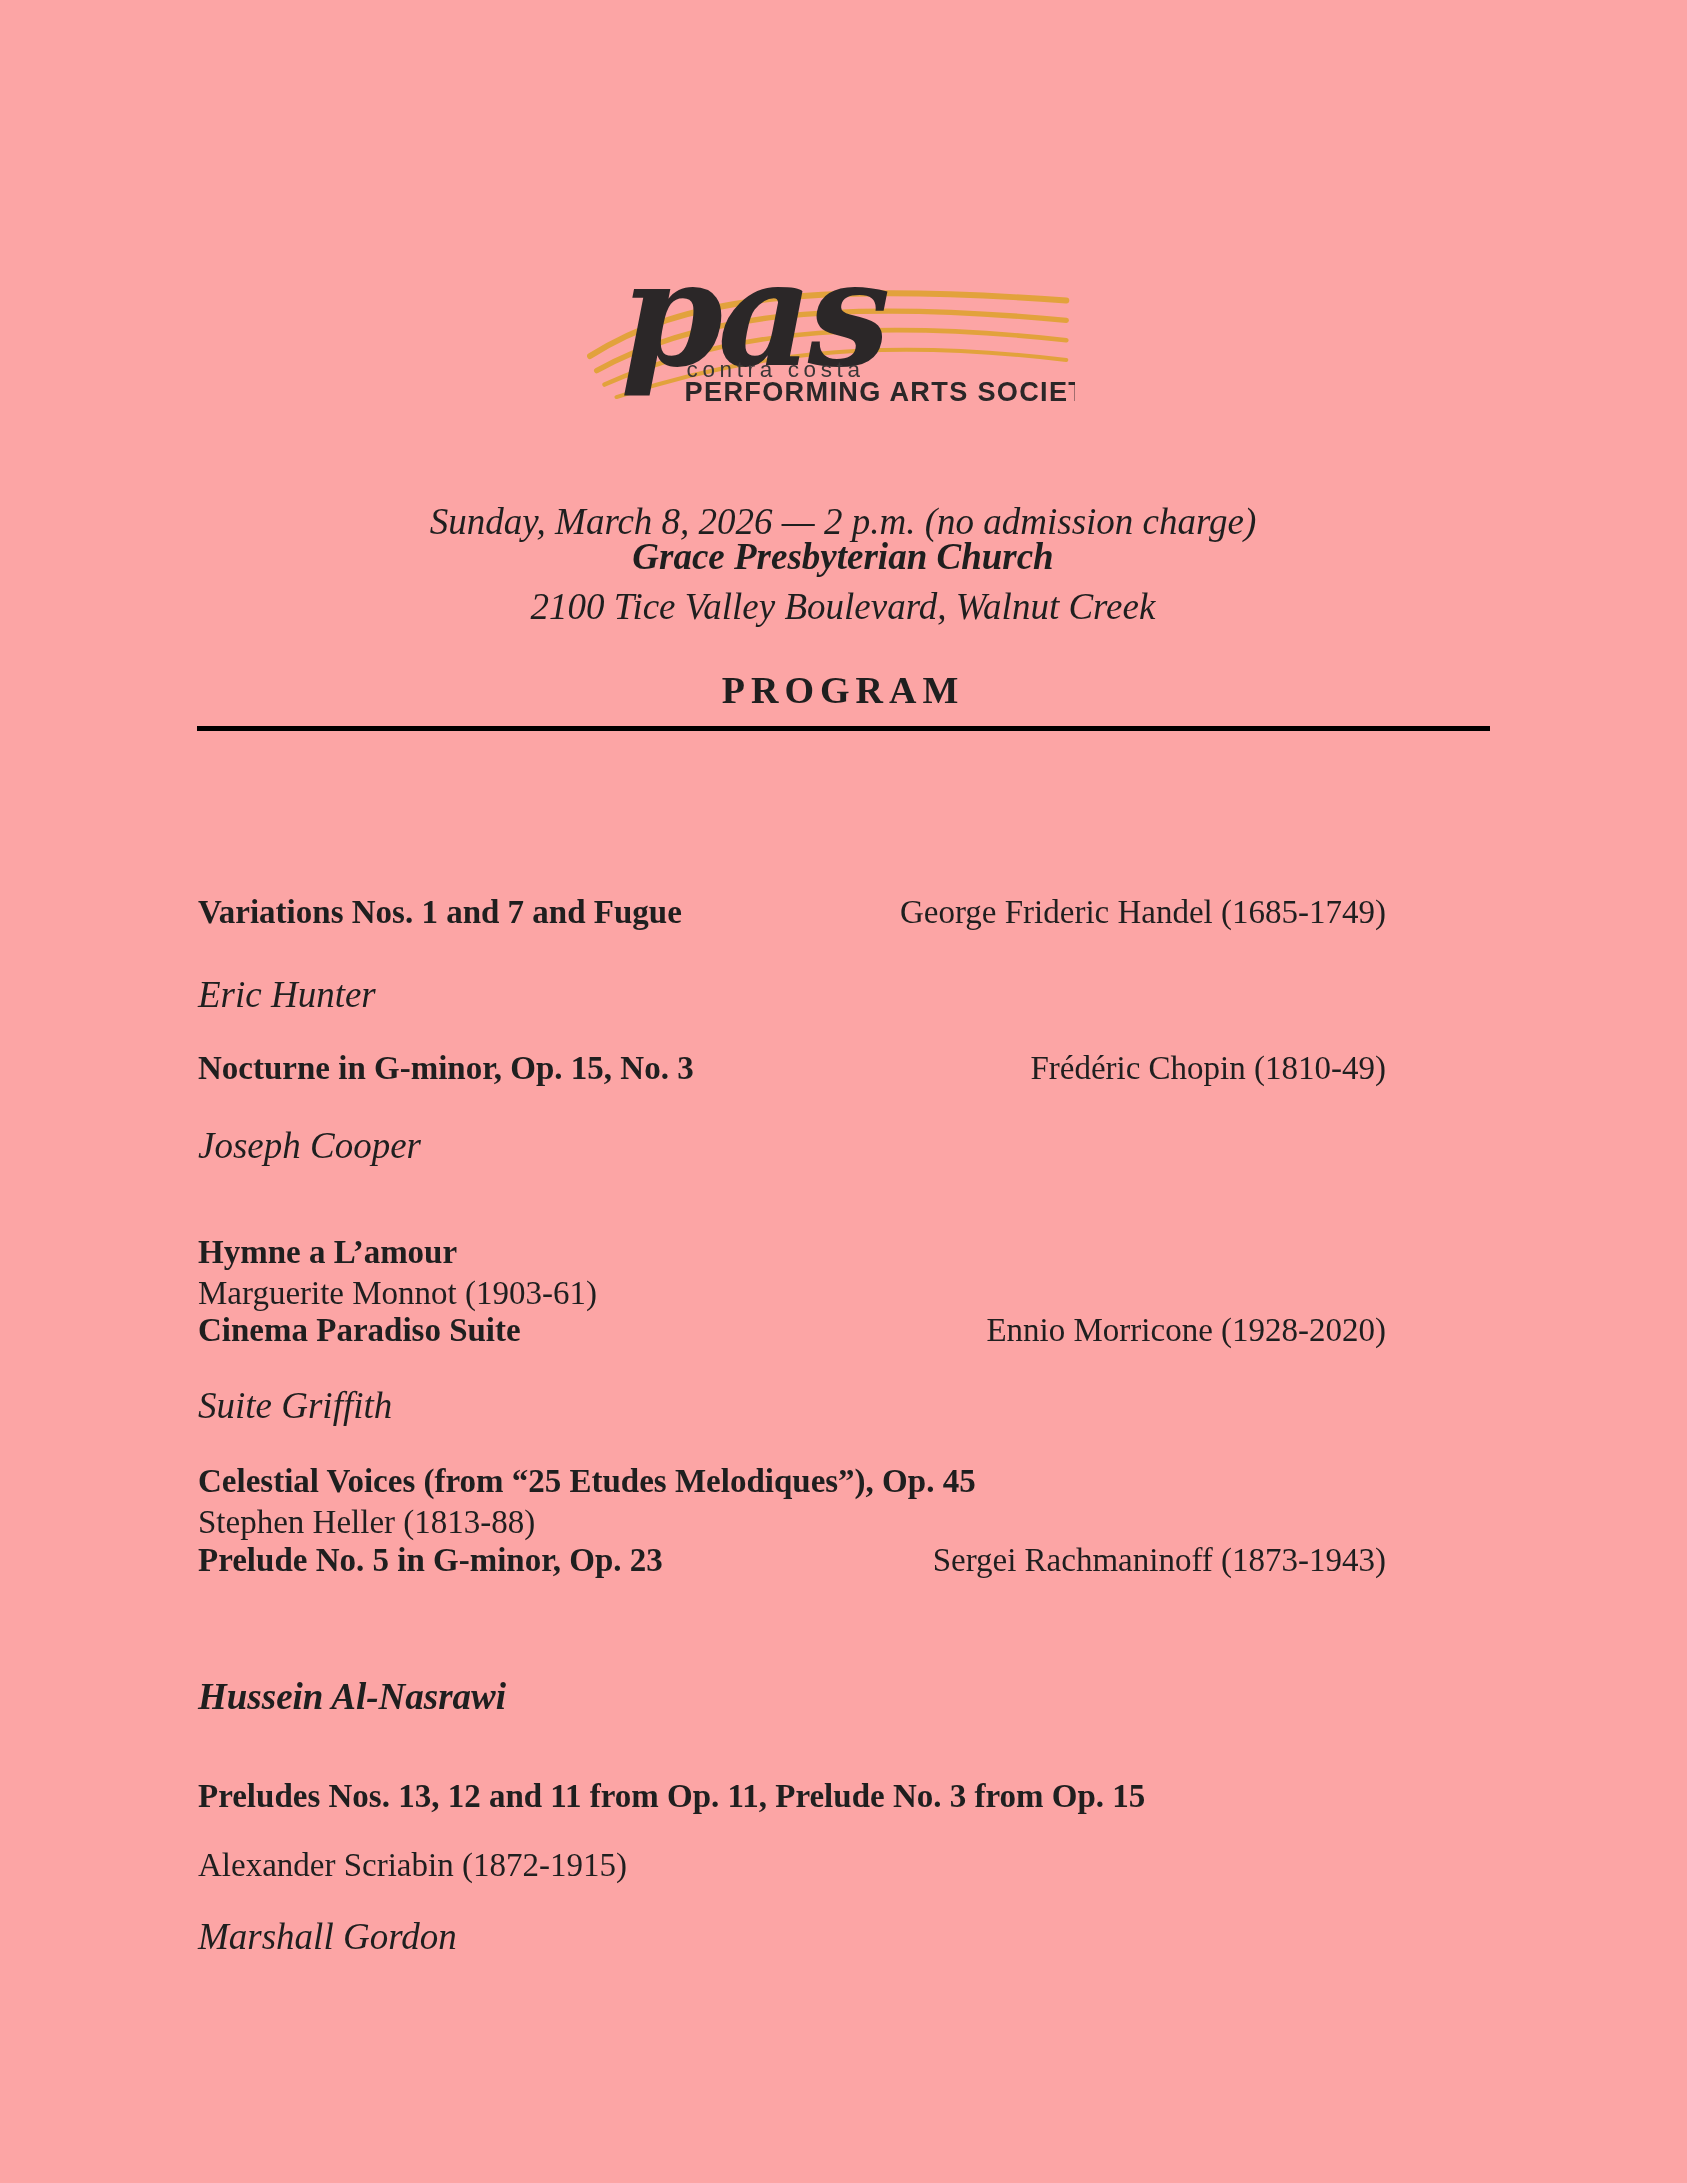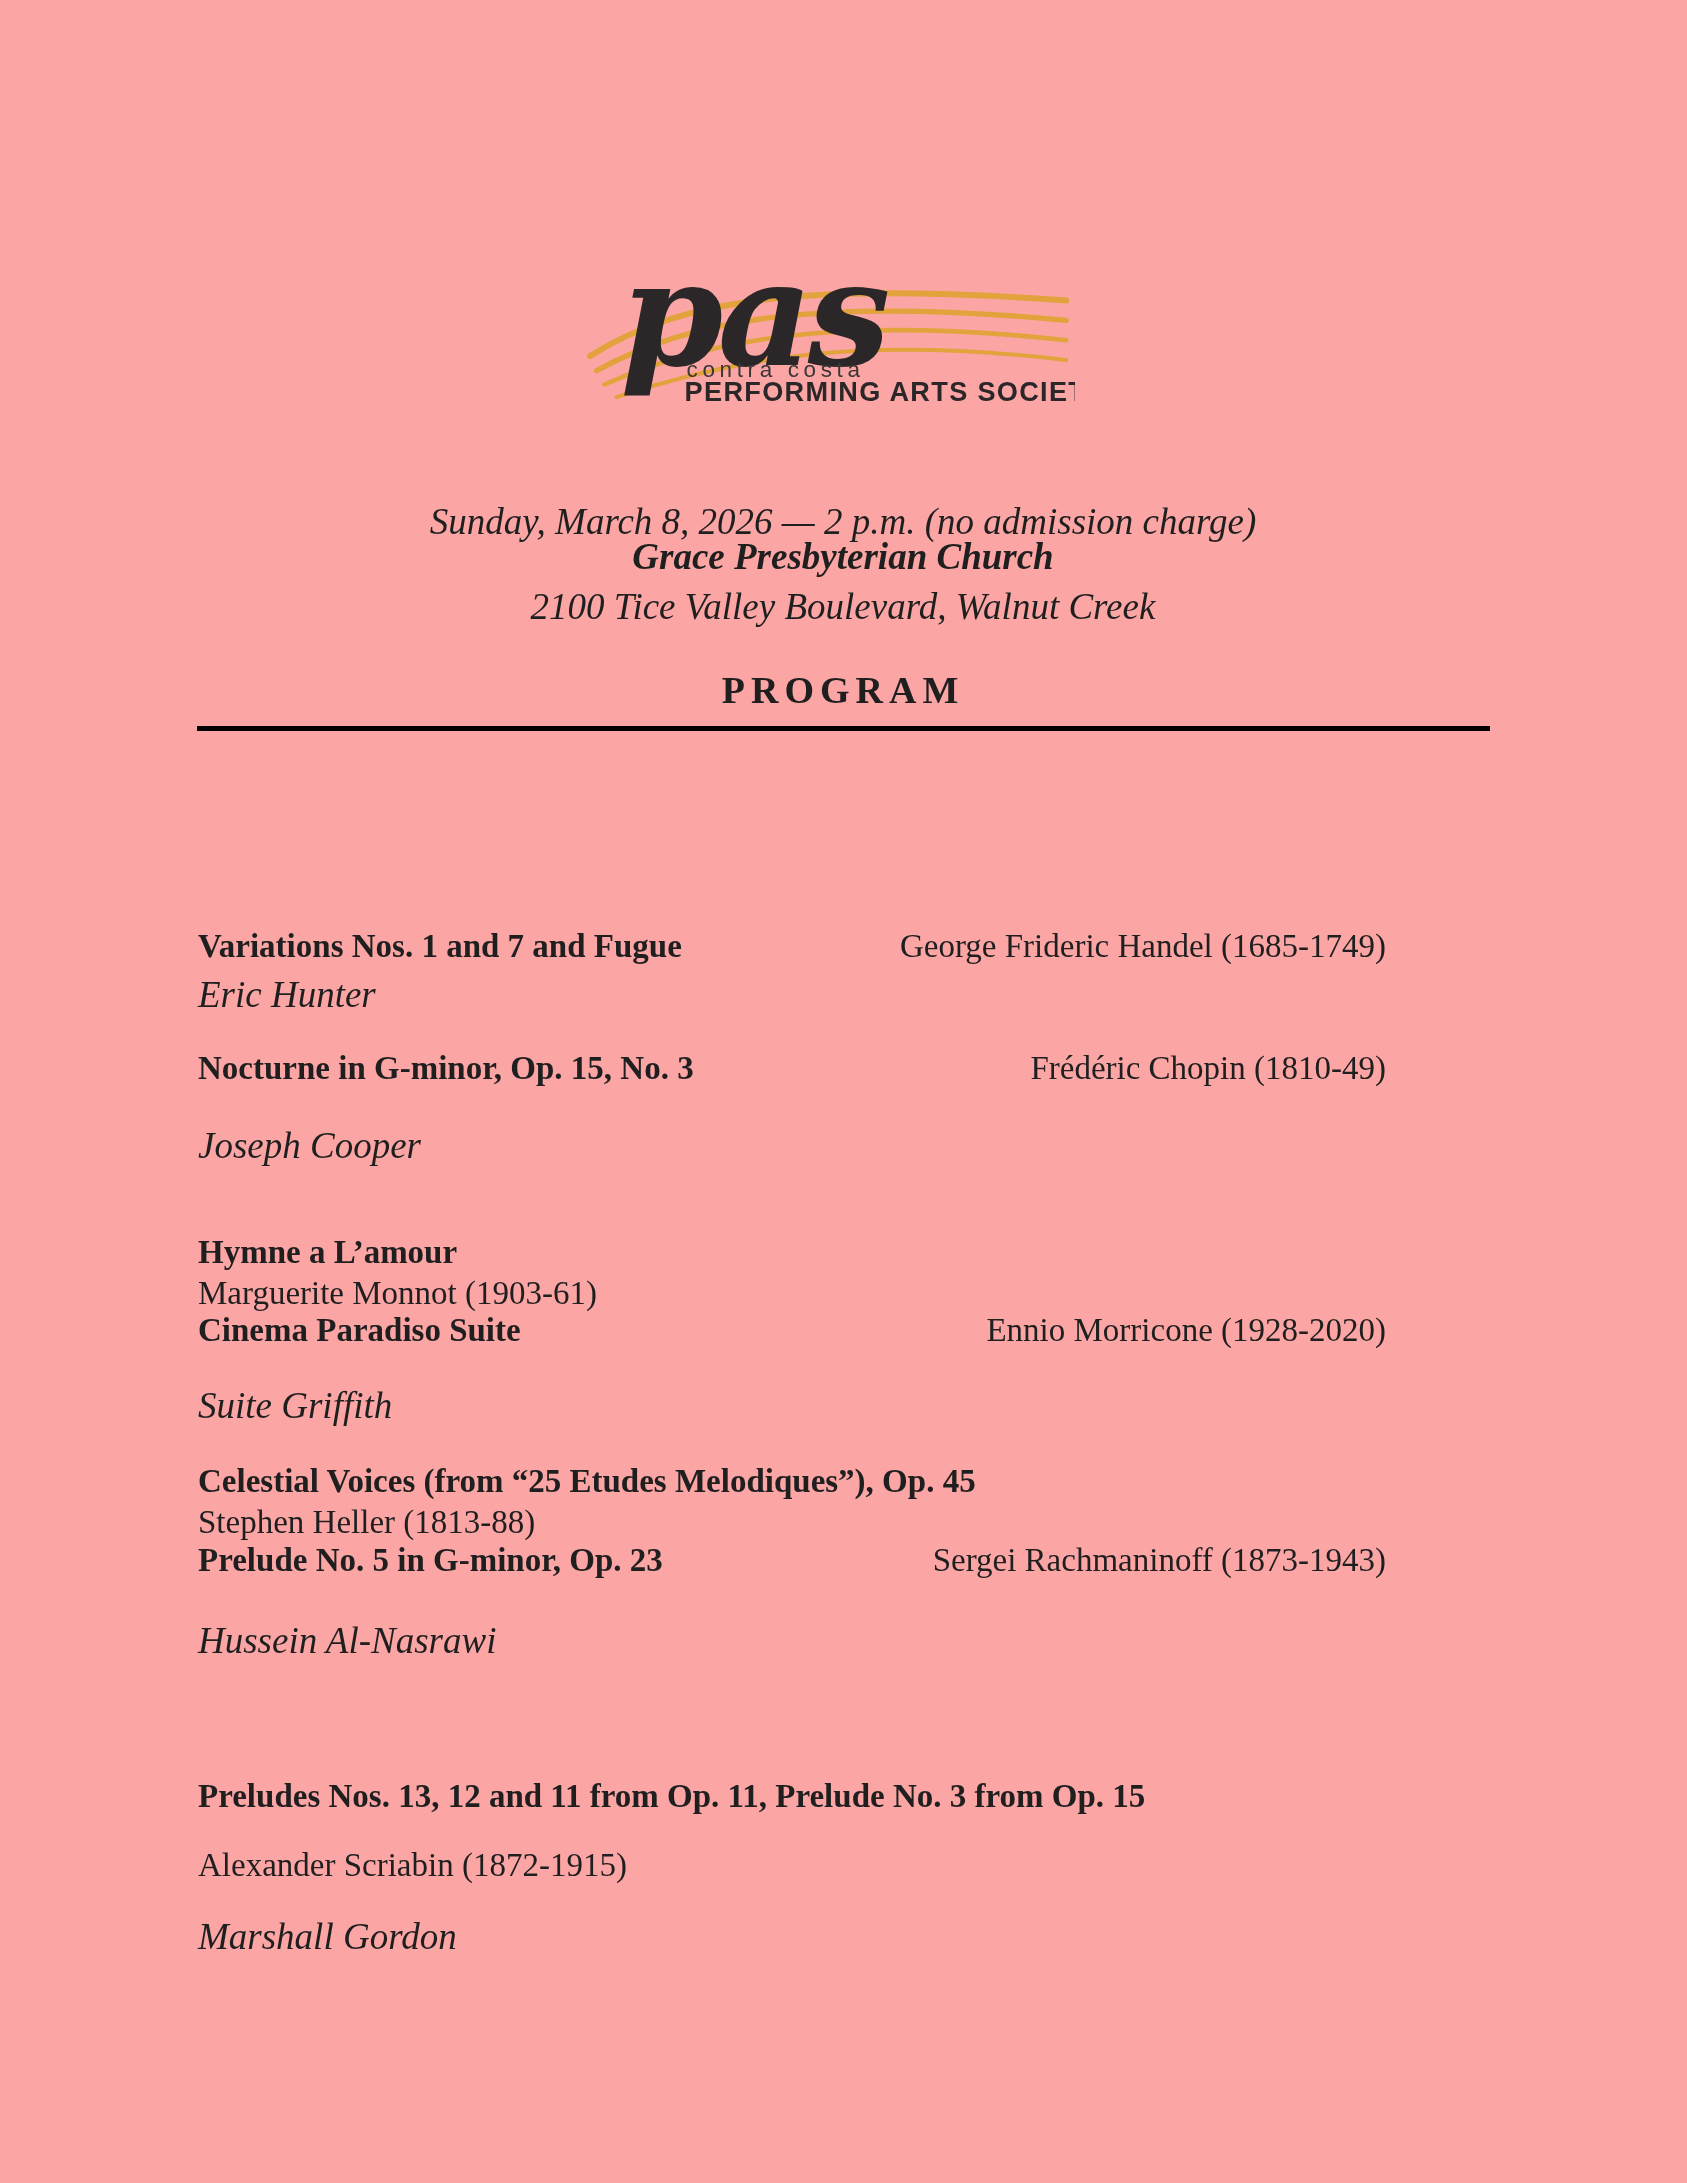--- a/index.html
+++ b/index.html
@@ -59,30 +59,30 @@
   .composer-row{
     position:absolute;left:198px;width:1188px;
     font-size:33px;line-height:41px;text-align:left;white-space:nowrap;
   }
   .performer-row{
     position:absolute;left:198px;width:1290px;
     font-size:37px;line-height:41px;
     font-style:italic;white-space:nowrap;
   }
   
-  .r1 {top:926px;align-items:center;}
+  .r1 {top:892px;align-items:center;}
   .r2 {top:974px;}
   .r3 {top:1048px;}
   .r4 {top:1125px;}
   .r5 {top:1232px;flex-direction:column;}
   .r6 {top:1310px;}
   .r7 {top:1385px;}
   .r8 {top:1461px;flex-direction:column;}
   .r9 {top:1540px;}
-  .r10{top:1620px;}
+  .r10{top:1676px;font-weight:bold;}
   .r11{top:1776px;}
   .r12{top:1845px;}
   .r13{top:1916px;}
 </style>
 </head>
 <body>
 
 <div class="page">
 
   <div class="logo">

